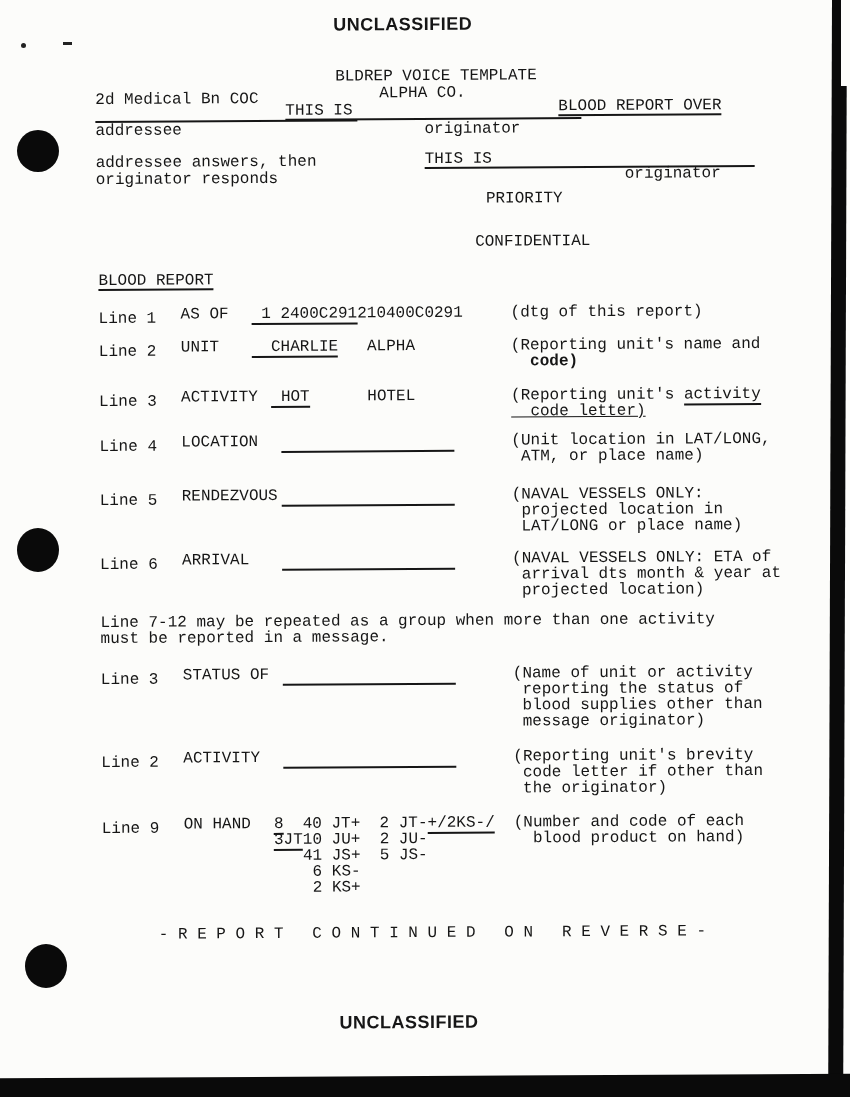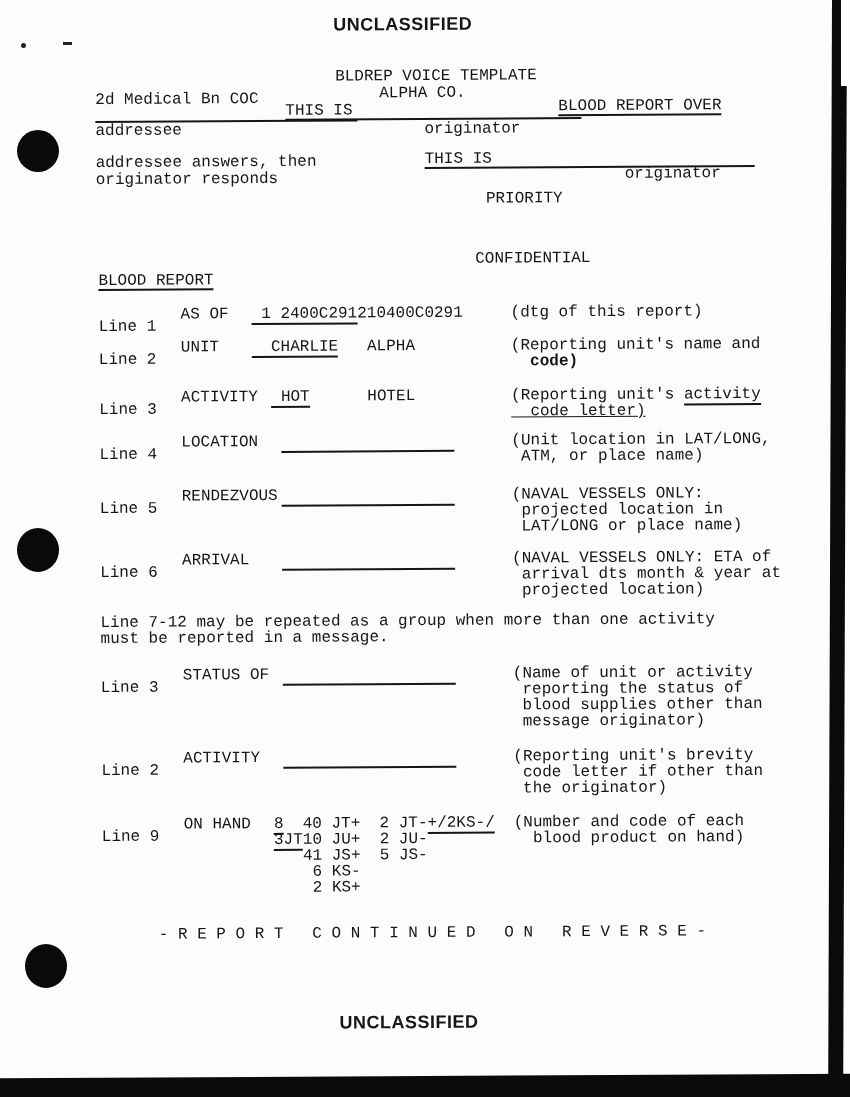--- a/index.html
+++ b/index.html
@@ -10,21 +10,21 @@
   }
   .mono{position:absolute;white-space:pre;font-size:16px;line-height:16px;}
   .sans{position:absolute;font-family:"Liberation Sans",sans-serif;font-weight:bold;
         font-size:18px;letter-spacing:.5px;white-space:pre;}
   .banner{left:0;width:812px;text-align:center;}
   .u{border-bottom:2px solid #161616;}
   .blank{position:absolute;border-bottom:2px solid #161616;}
   .doc{position:absolute;left:0;top:0;width:850px;height:1097px;transform:rotate(-0.35deg);}
   
   .row{position:absolute;left:100px;width:690px;}
-  .lbl{left:0;top:12px;}
+  .lbl{left:0;top:4px;}
   .fld{left:82px;top:0;}
   .entry{left:153px;}
   .desc{left:412px;}
   
   .punch{position:absolute;background:#0a0a0a;border-radius:50%;}
   .edge{position:absolute;background:#0a0a0a;}
   .speck{position:absolute;background:#222;}
 </style>
 </head>
 <body>
@@ -54,21 +54,21 @@
     <span class="mono" style="left:98px;top:153px;">addressee answers, then</span>
 
     <span class="mono" style="left:98px;top:170px;">originator responds</span>
 
     <span class="mono u" style="left:427px;top:151px;width:330px;">THIS IS</span>
 
     <span class="mono" style="left:627px;top:167px;">originator</span>
 
     <span class="mono" style="left:488px;top:191px;">PRIORITY</span>
 
-    <span class="mono" style="left:477px;top:234px;margin-top:17px;">CONFIDENTIAL</span>
+    <span class="mono" style="left:477px;top:234px;">CONFIDENTIAL</span>
 
     <span class="mono u" style="left:100px;top:271px;">BLOOD REPORT</span>
 
     <div id="lines">
         <div class="row" style="top: 305px;">
           <span class="mono lbl">Line 1</span>
           <span class="mono fld">AS OF</span>
           <span class="mono entry" style="top: 0px;"><span class="u"> 1 2400C291</span><span>210400C0291</span></span>
           <span class="mono desc" style="top: 0px;"><span>(dtg of this report)</span></span>
         </div>

